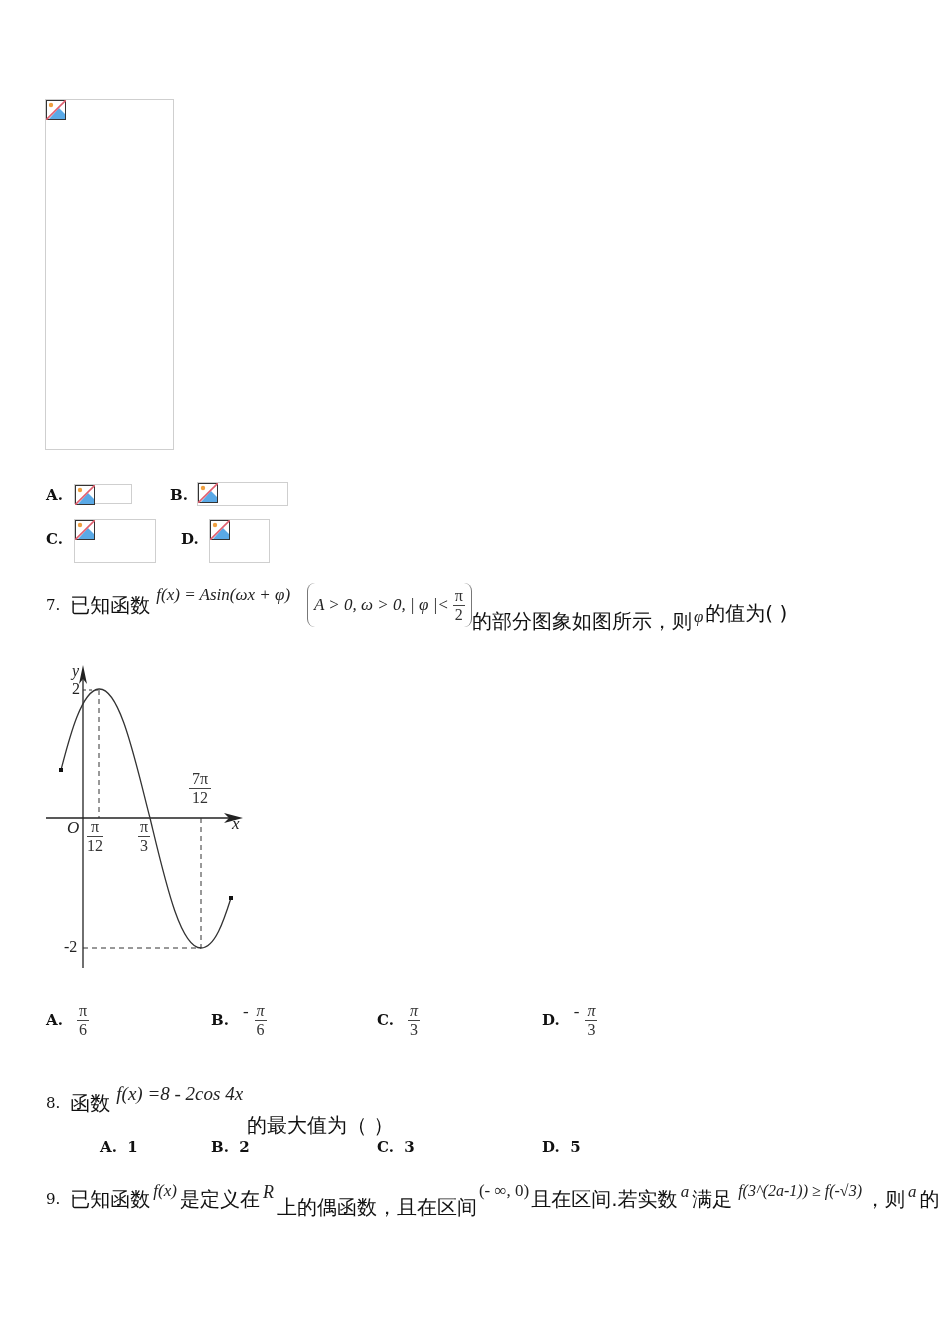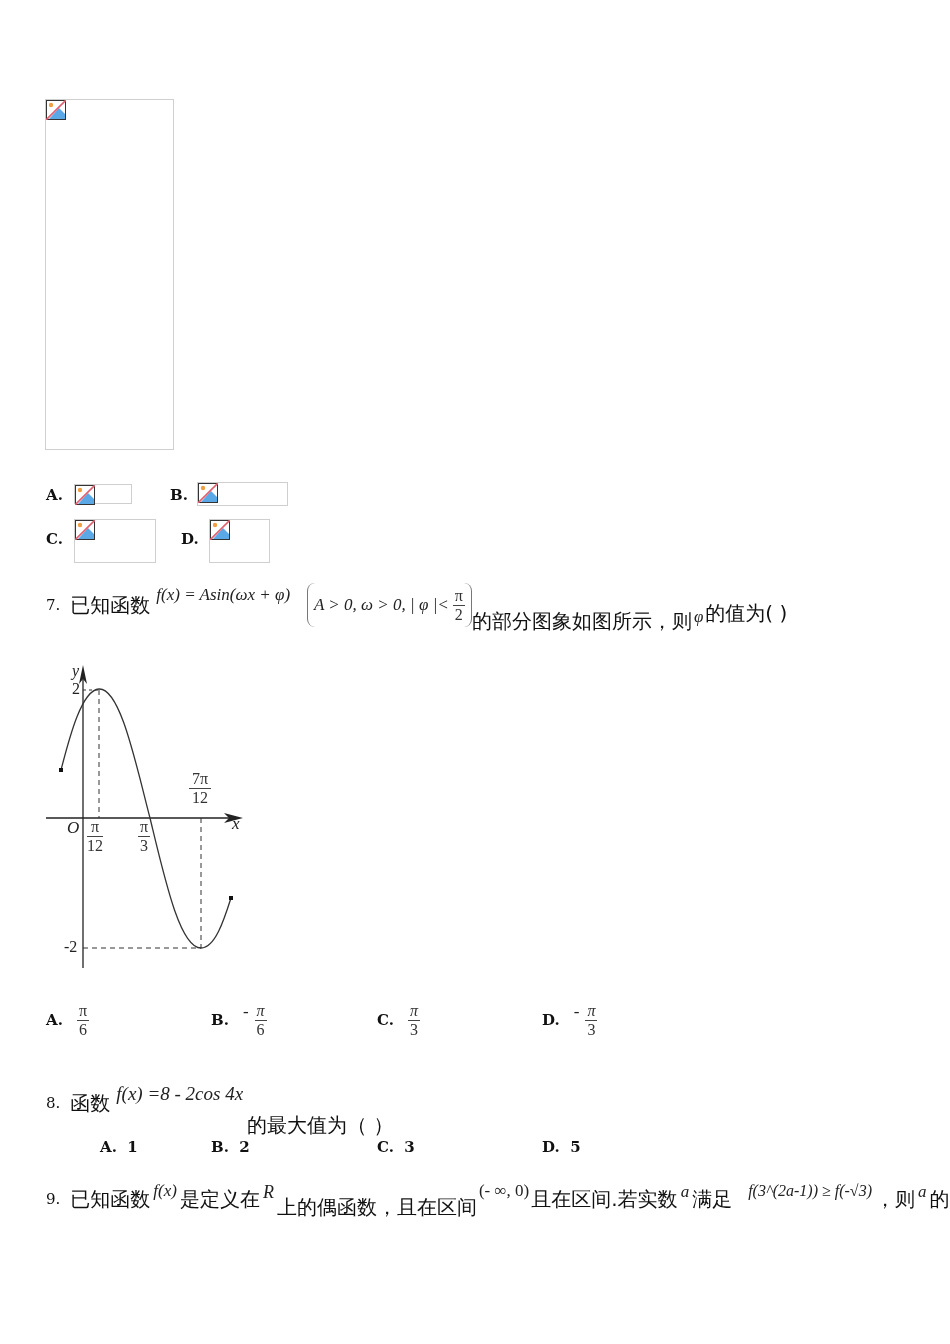--- a/index.html
+++ b/index.html
@@ -165,17 +165,17 @@
   <span class="qnum" style="margin-right:10px;position:relative;top:6px;">9.</span>
   <span class="cn" style="position:relative;top:6px;">已知函数</span>
   <span class="math" style="margin:0 3px;position:relative;top:-2px;">f(x)</span>
   <span class="cn" style="position:relative;top:6px;">是定义在</span>
   <span class="math" style="margin:0 3px;position:relative;top:-1px;font-size:18px;">R</span>
   <span class="cn" style="position:relative;top:14px;">上的偶函数，且在区间</span>
   <span class="mathr" style="margin:0 2px;position:relative;top:-2px;">(- ∞, 0)</span>
   <span class="cn" style="position:relative;top:6px;">且在区间.若实数</span>
   <span class="math" style="margin:0 3px;position:relative;top:-1px;">a</span>
   <span class="cn" style="position:relative;top:6px;">满足</span>
-  <span class="math" style="margin:0 3px 0 16px;position:relative;top:-2px;font-size:16px;">f(3^(2a-1)) ≥ f(-√3)</span>
+  <span class="math" style="margin:0 3px 0 6px;position:relative;top:-2px;font-size:16px;">f(3^(2a-1)) ≥ f(-√3)</span>
   <span class="cn" style="position:relative;top:6px;">，则</span>
   <span class="math" style="margin:0 3px;position:relative;top:-1px;">a</span>
   <span class="cn" style="position:relative;top:6px;">的</span>
 </div>
 
 </body></html>

